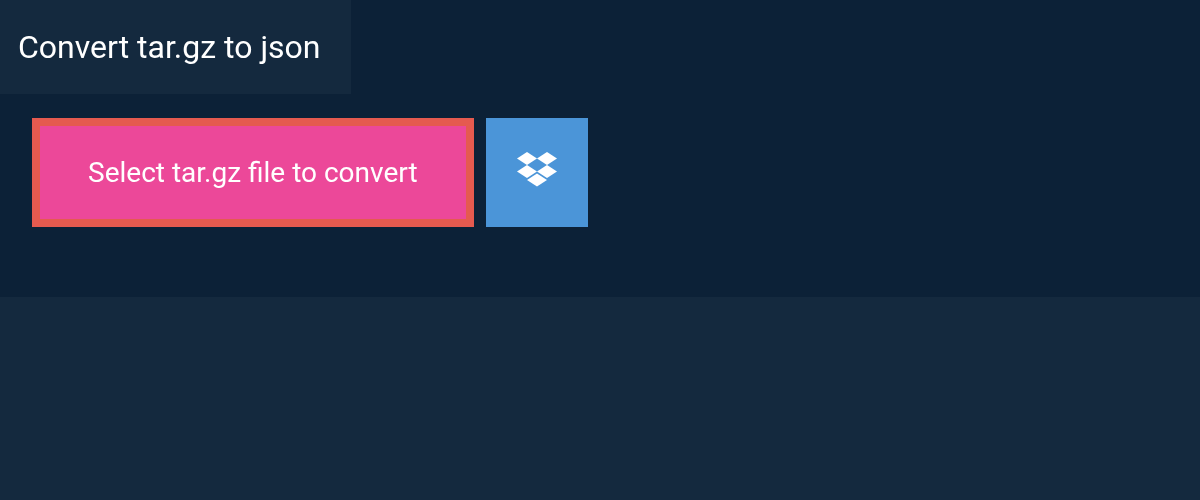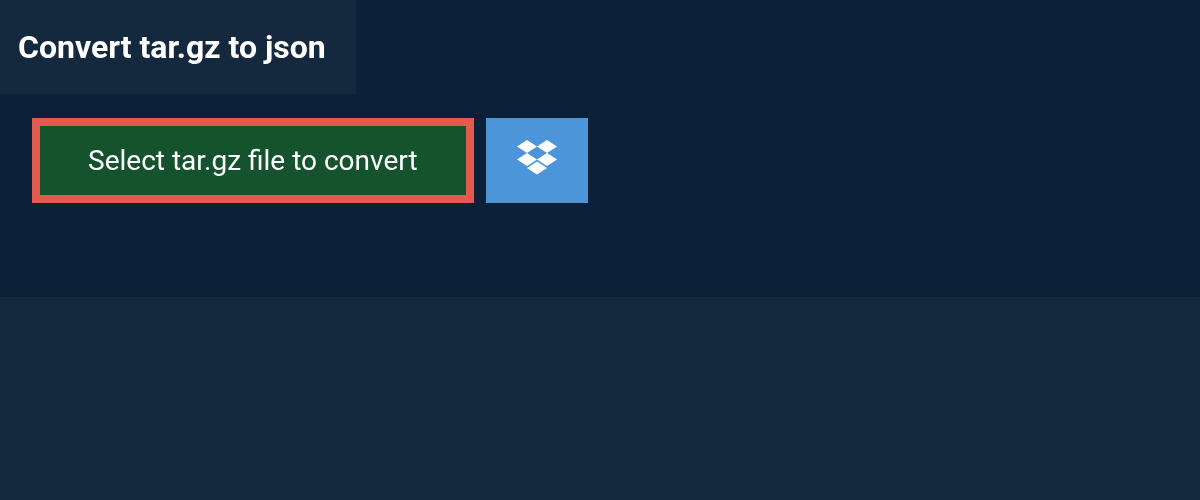--- a/index.html
+++ b/index.html
@@ -19,37 +19,37 @@
       width: 1200px;
       height: 297px;
       position: absolute;
       top: 0;
       left: 0;
     }
     .title-tab {
       background: #14293e;
       color: #ffffff;
       font-size: 32px;
-      font-weight: 700;
+      font-weight: 400;
       padding: 28px 30px 28px 18px;
       display: inline-block;
       position: relative;
     }
     .button-row {
       display: flex;
       gap: 12px;
       padding: 24px 32px 30px 32px;
     }
     .select-button {
-      background: #14532d;
+      background: #ec4899;
       color: #ffffff;
       border: 8px solid #e55a4f;
       font-size: 28px;
       font-weight: 400;
-      padding: 18px 48px;
+      padding: 30px 48px;
       cursor: pointer;
       display: inline-flex;
       align-items: center;
       justify-content: center;
       flex-shrink: 0;
     }
     .dropbox-button {
       background: #4b95d8;
       width: 102px;
       display: inline-flex;

